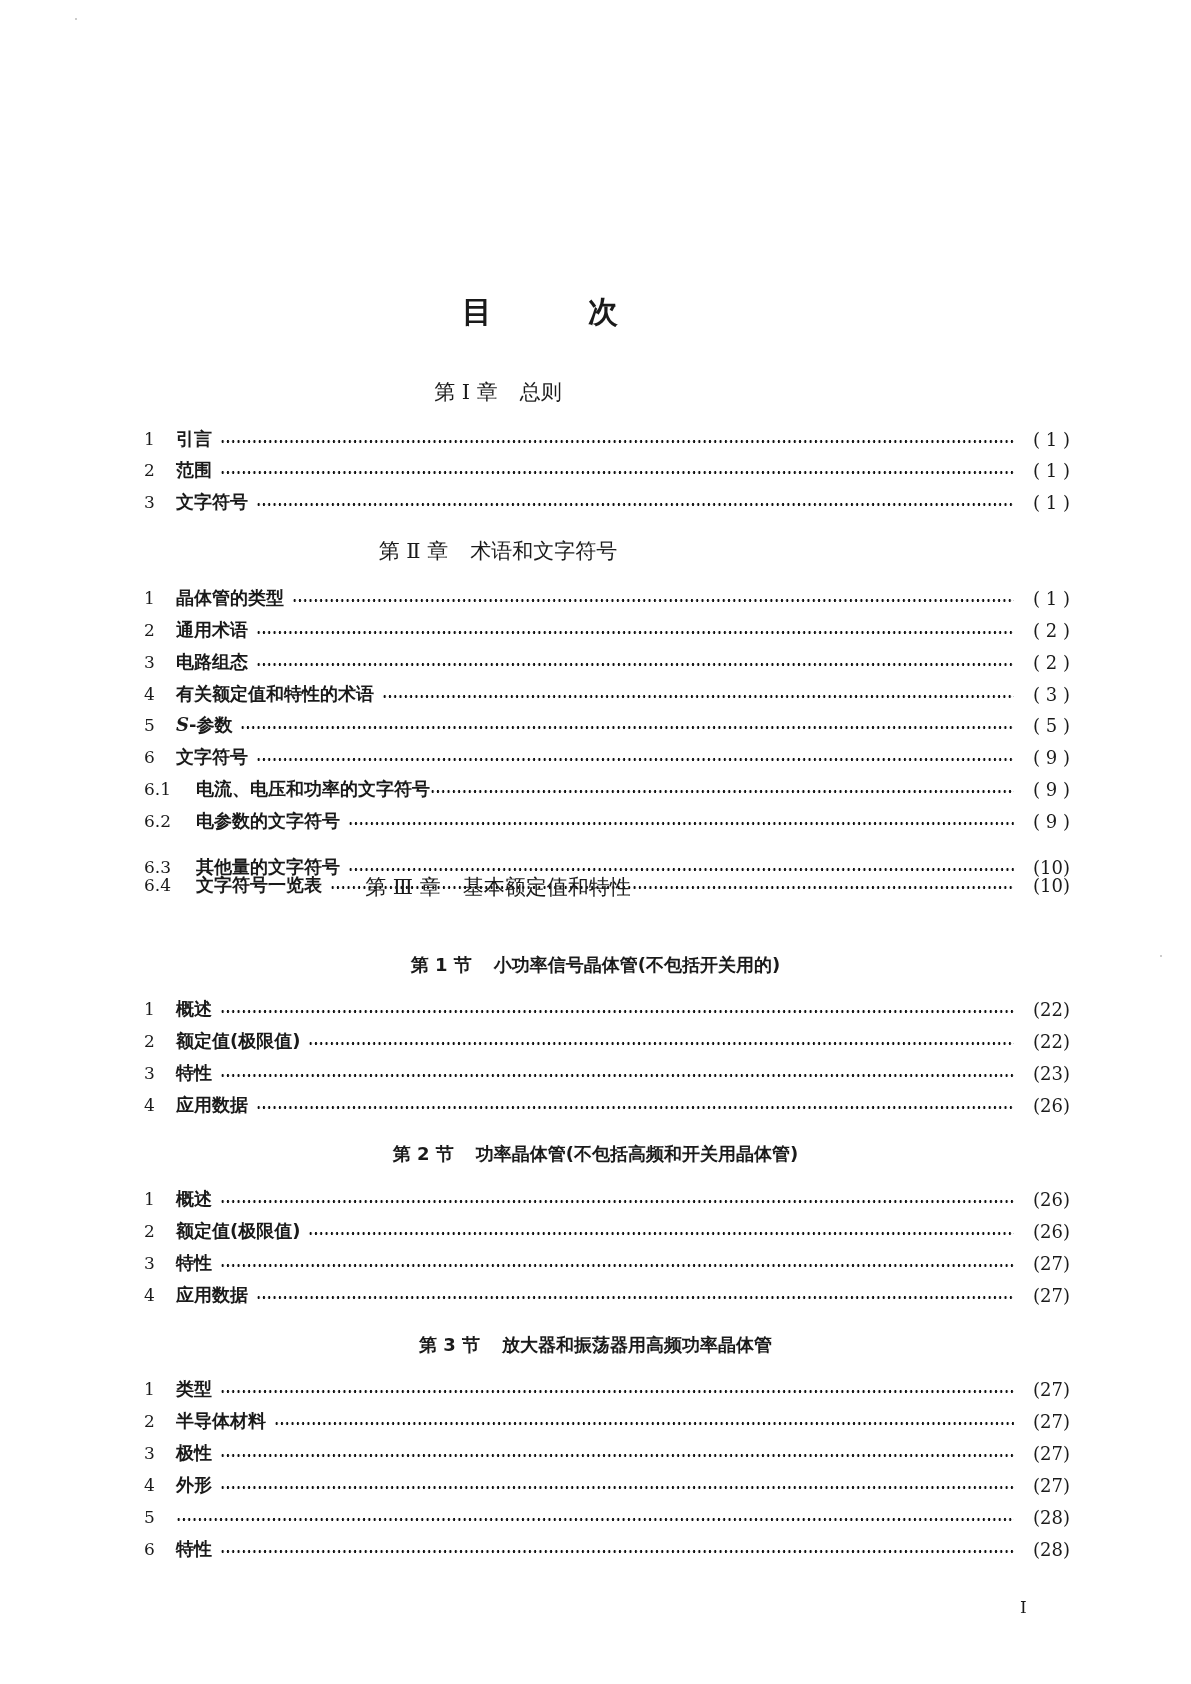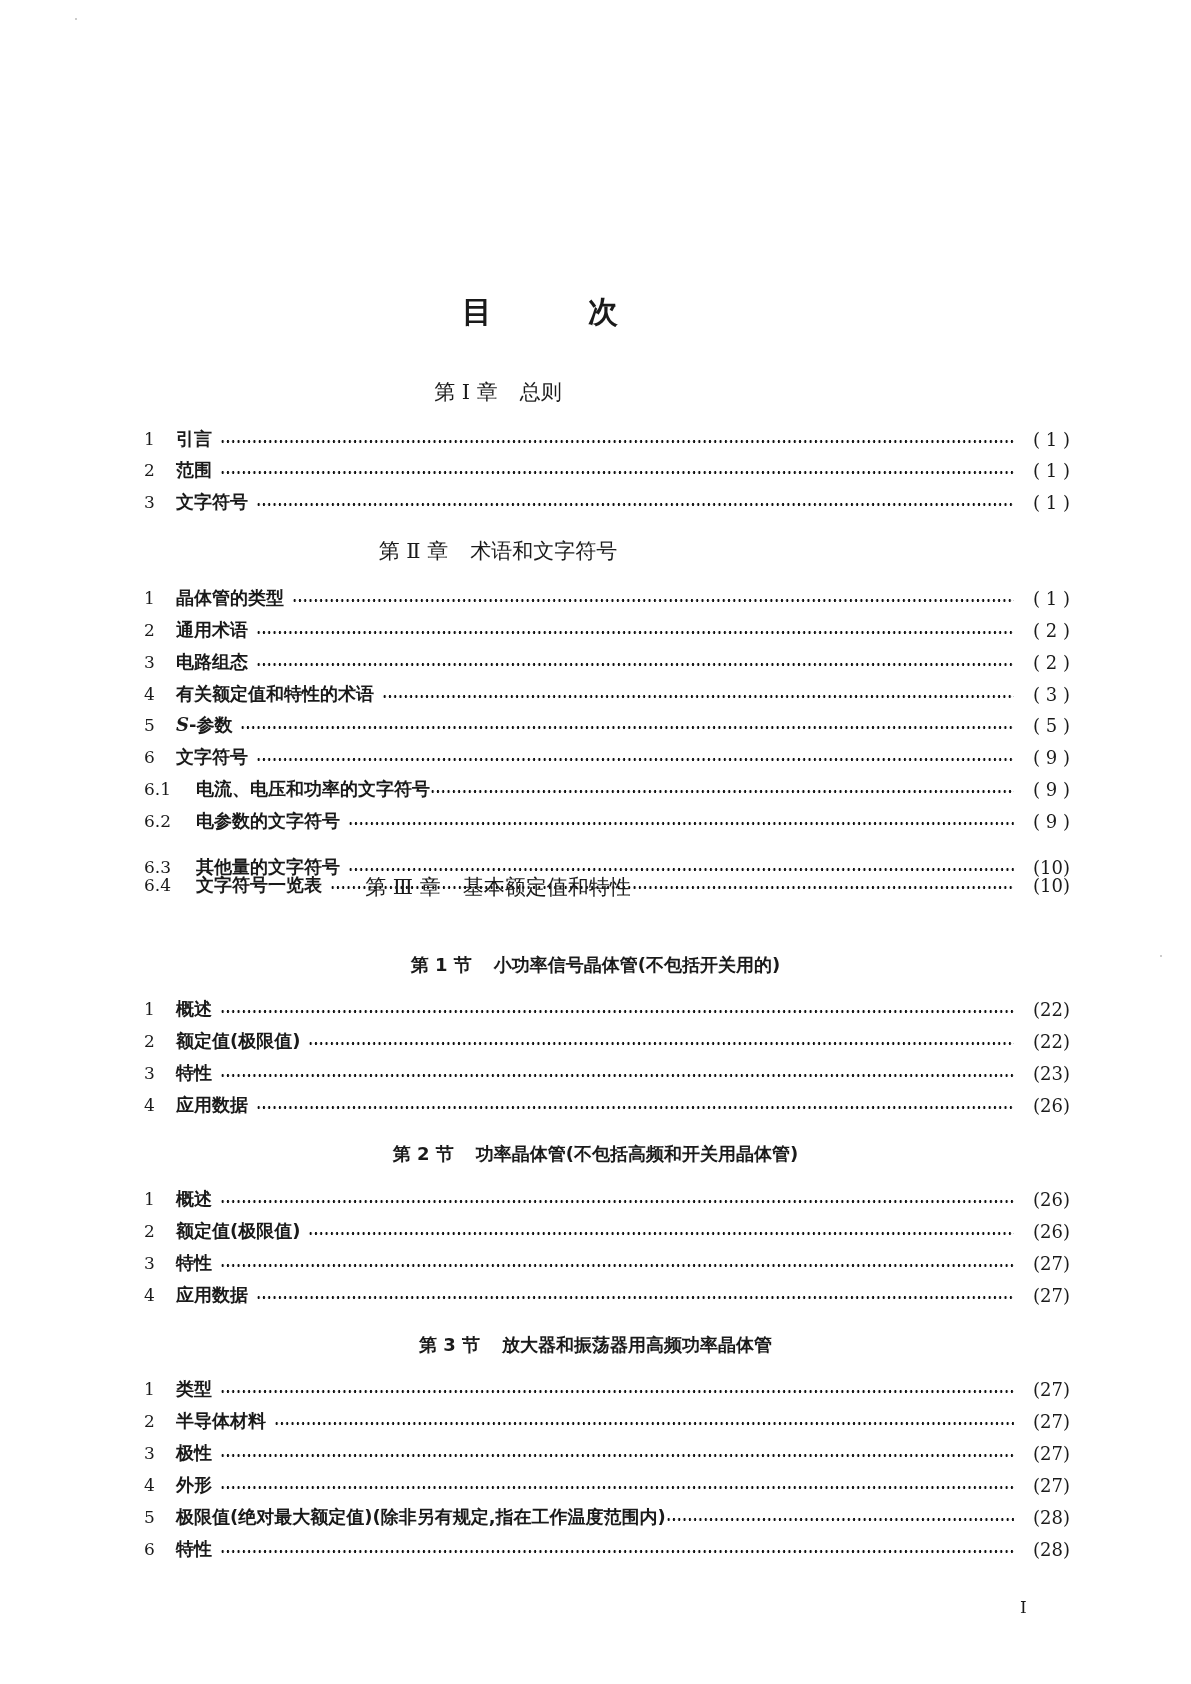--- a/index.html
+++ b/index.html
@@ -228,21 +228,20 @@
   <span class="toc-page">(27)</span>
 </div>
 <div class="toc-row" style="top:1471px;">
   <span class="toc-num">4</span>
   <span class="toc-label">外形</span>
   <span class="toc-leader"></span>
   <span class="toc-page">(27)</span>
 </div>
 <div class="toc-row" style="top:1503px;">
   <span class="toc-num">5</span>
-  <span class="toc-label tight">极限值(绝对最大额定值)(除非另有规定,指在工作温度范围内)</span>
   <span class="toc-leader"></span>
   <span class="toc-page">(28)</span>
 </div>
 <div class="toc-row" style="top:1535px;">
   <span class="toc-num">6</span>
   <span class="toc-label">特性</span>
   <span class="toc-leader"></span>
   <span class="toc-page">(28)</span>
 </div>
 

